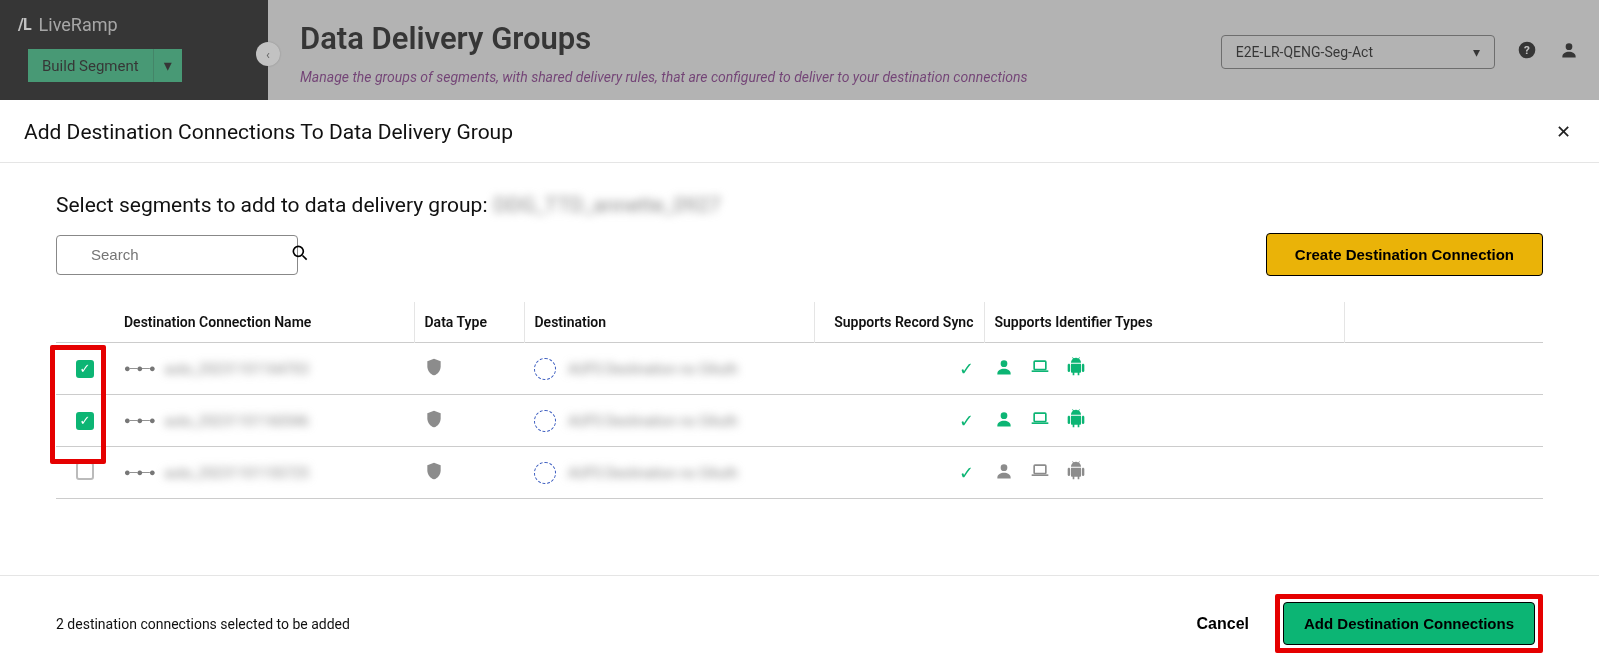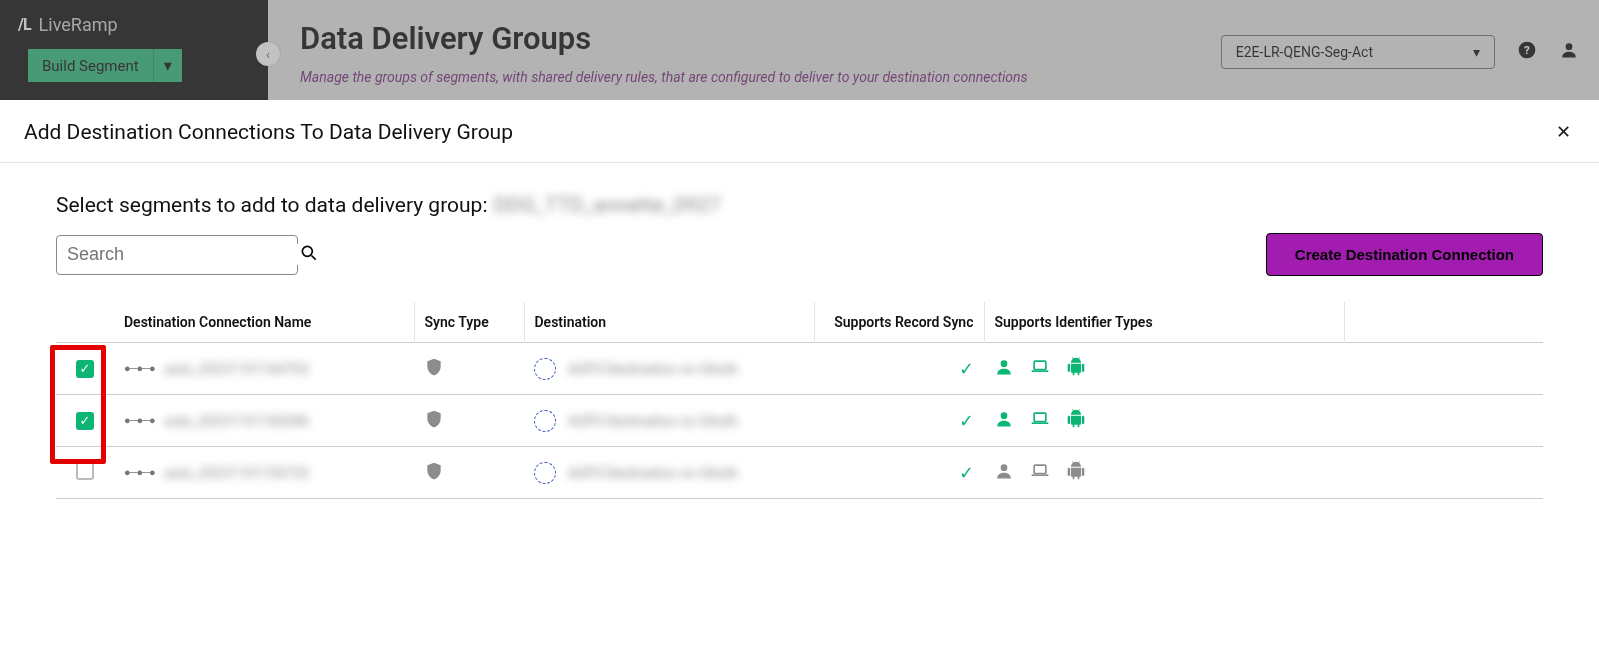--- a/index.html
+++ b/index.html
@@ -25,22 +25,22 @@
     .modal { position: absolute; top: 100px; left: 0; right: 0; bottom: 0; background: #fff; z-index: 2; display: flex; flex-direction: column; border-top-left-radius: 8px; }
     .modal-header { display: flex; justify-content: space-between; align-items: center; padding: 20px 28px 18px 24px; border-bottom: 1px solid #e5e5e5; }
     .modal-title { font-size: 21px; font-weight: 400; color: #111; }
     .close-x { font-size: 18px; cursor: pointer; color: #222; background: none; border: none; }
     .modal-body { flex: 1; padding: 30px 56px 10px 56px; }
     .prompt-row { display: flex; align-items: baseline; gap: 6px; margin-bottom: 16px; }
     .prompt-text { font-size: 21px; color: #111; }
     .group-name { font-size: 21px; color: #888; filter: blur(4px); }
     .controls-row { display: flex; justify-content: space-between; align-items: center; margin-bottom: 26px; }
     .search-wrap { position: relative; width: 242px; border: 1px solid #888; border-radius: 4px; display: flex; align-items: center; padding: 7px 10px; }
-    .search-input { border: none; outline: none; font-size: 18px; flex: 1; }
-    .create-btn { border: 1.5px solid #000; border-radius: 4px; background: #a21caf; padding: 12px 28px; font-size: 15px; font-weight: 600; cursor: pointer; }
+    .search-input { border: none; outline: none; font-size: 15px; flex: 1; margin-left: 24px; }
+    .create-btn { border: 1.5px solid #000; border-radius: 4px; background: #eab308; padding: 12px 28px; font-size: 15px; font-weight: 600; cursor: pointer; }
 
     
     table { width: 100%; border-collapse: collapse; }
     thead th { text-align: left; font-size: 14px; font-weight: 600; color: #111; padding: 12px 10px; border-right: 1px solid #e5e5e5; }
     thead th:first-child { border-right: none; }
     thead th:last-child { border-right: none; }
     tbody tr { border-top: 1px solid #ccc; }
     tbody tr:last-child { border-bottom: 1px solid #ccc; }
     td { padding: 14px 10px; font-size: 14px; vertical-align: middle; }
     .col-check { width: 58px; text-align: center; }
@@ -145,21 +145,21 @@
         </span>
       </div>
       <button class="create-btn">Create Destination Connection</button>
     </div>
 
     <table>
       <thead>
         <tr>
           <th class="col-check"></th>
           <th class="col-name">Destination Connection Name</th>
-          <th class="col-datatype">Sync Type</th>
+          <th class="col-datatype">Data Type</th>
           <th class="col-dest">Destination</th>
           <th class="col-sync">Supports Record Sync</th>
           <th class="col-target">Supports Identifier Types</th>
           <th></th>
         </tr>
       </thead>
       <tbody id="tbody">
           <tr>
     <td class="col-check">
       <span class="checkbox checked">
@@ -286,15 +286,24 @@
                     <path d="M6 18c0 .6.4 1 1 1h1v3h2v-3h4v3h2v-3h1c.6 0 1-.4 1-1V8H6v10zM3.5 8C2.7 8 2 8.7 2 9.5v7c0 .8.7 1.5 1.5 1.5S5 17.3 5 16.5v-7C5 8.7 4.3 8 3.5 8zm17 0c-.8 0-1.5.7-1.5 1.5v7c0 .8.7 1.5 1.5 1.5s1.5-.7 1.5-1.5v-7c0-.8-.7-1.5-1.5-1.5zM15.5 2.2l1.3-1.3-.7-.7-1.5 1.5C13.9 1.2 13 1 12 1s-1.9.2-2.7.6L7.9.2l-.7.7 1.3 1.3C6.9 3.3 6 5 6 7h12c0-2-.9-3.7-2.5-4.8z"></path>
                   </svg></span>
       </div>
     </td>
     <td></td>
   </tr>
         </tbody>
     </table>
   </div>
 
+  <div class="modal-footer">
+    <div class="footer-text">2 destination connections selected to be added</div>
+    <div class="footer-actions">
+      <button class="cancel-btn">Cancel</button>
+      <div class="primary-btn-wrap">
+        <button class="primary-btn">Add Destination Connections</button>
+      </div>
+    </div>
+  </div>
 </div>
 
 <div class="highlight-box"></div>
 
 </body></html>

